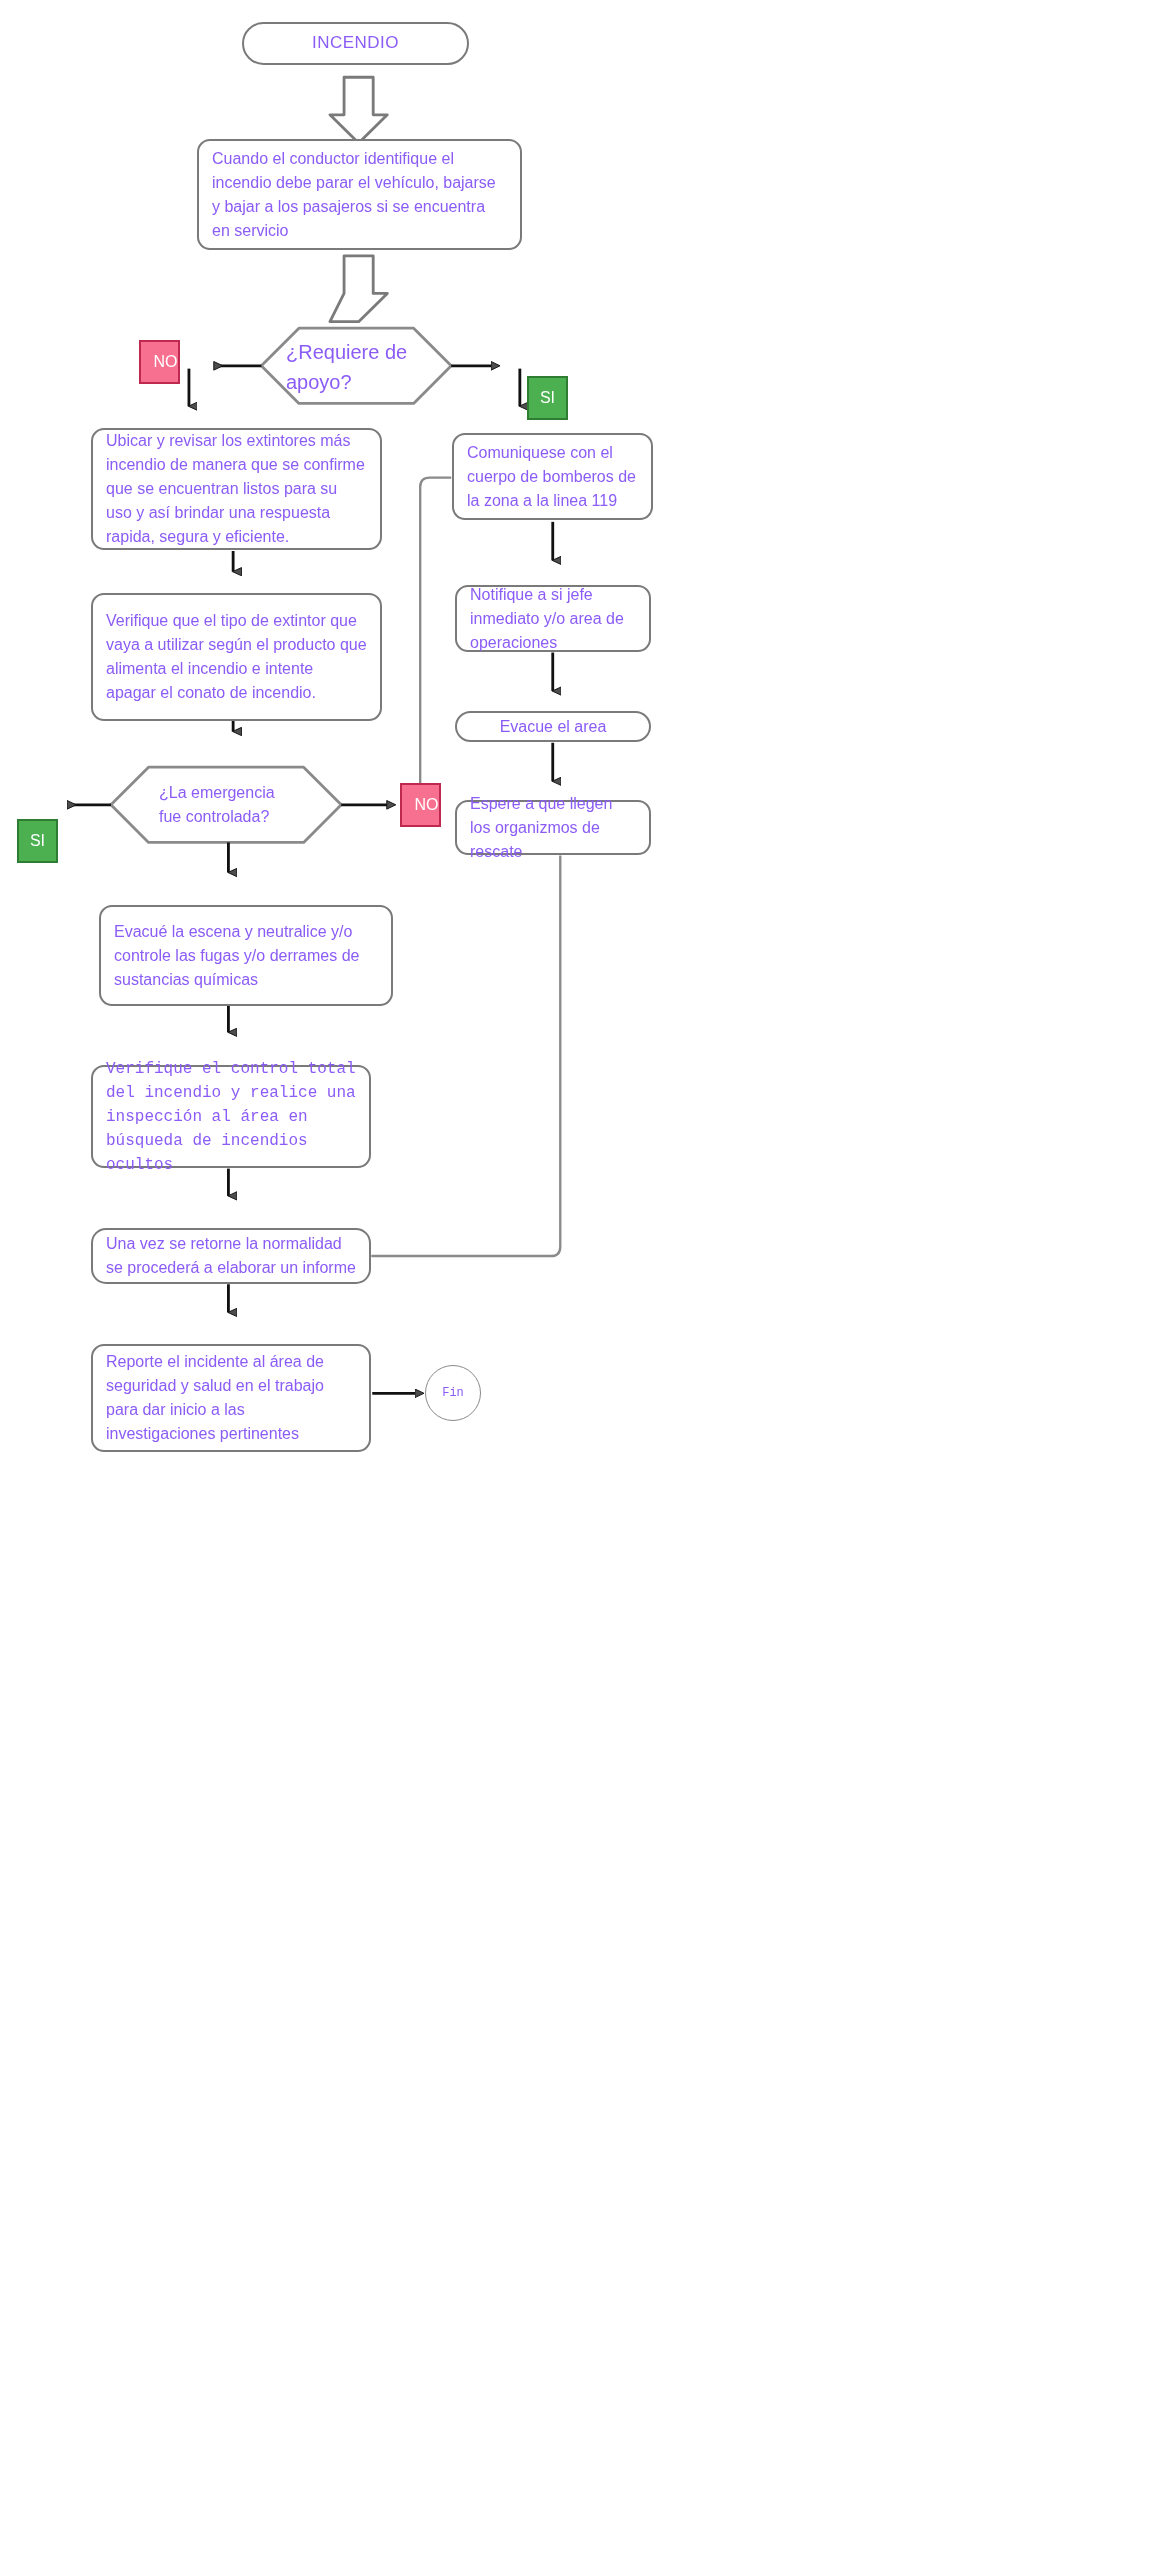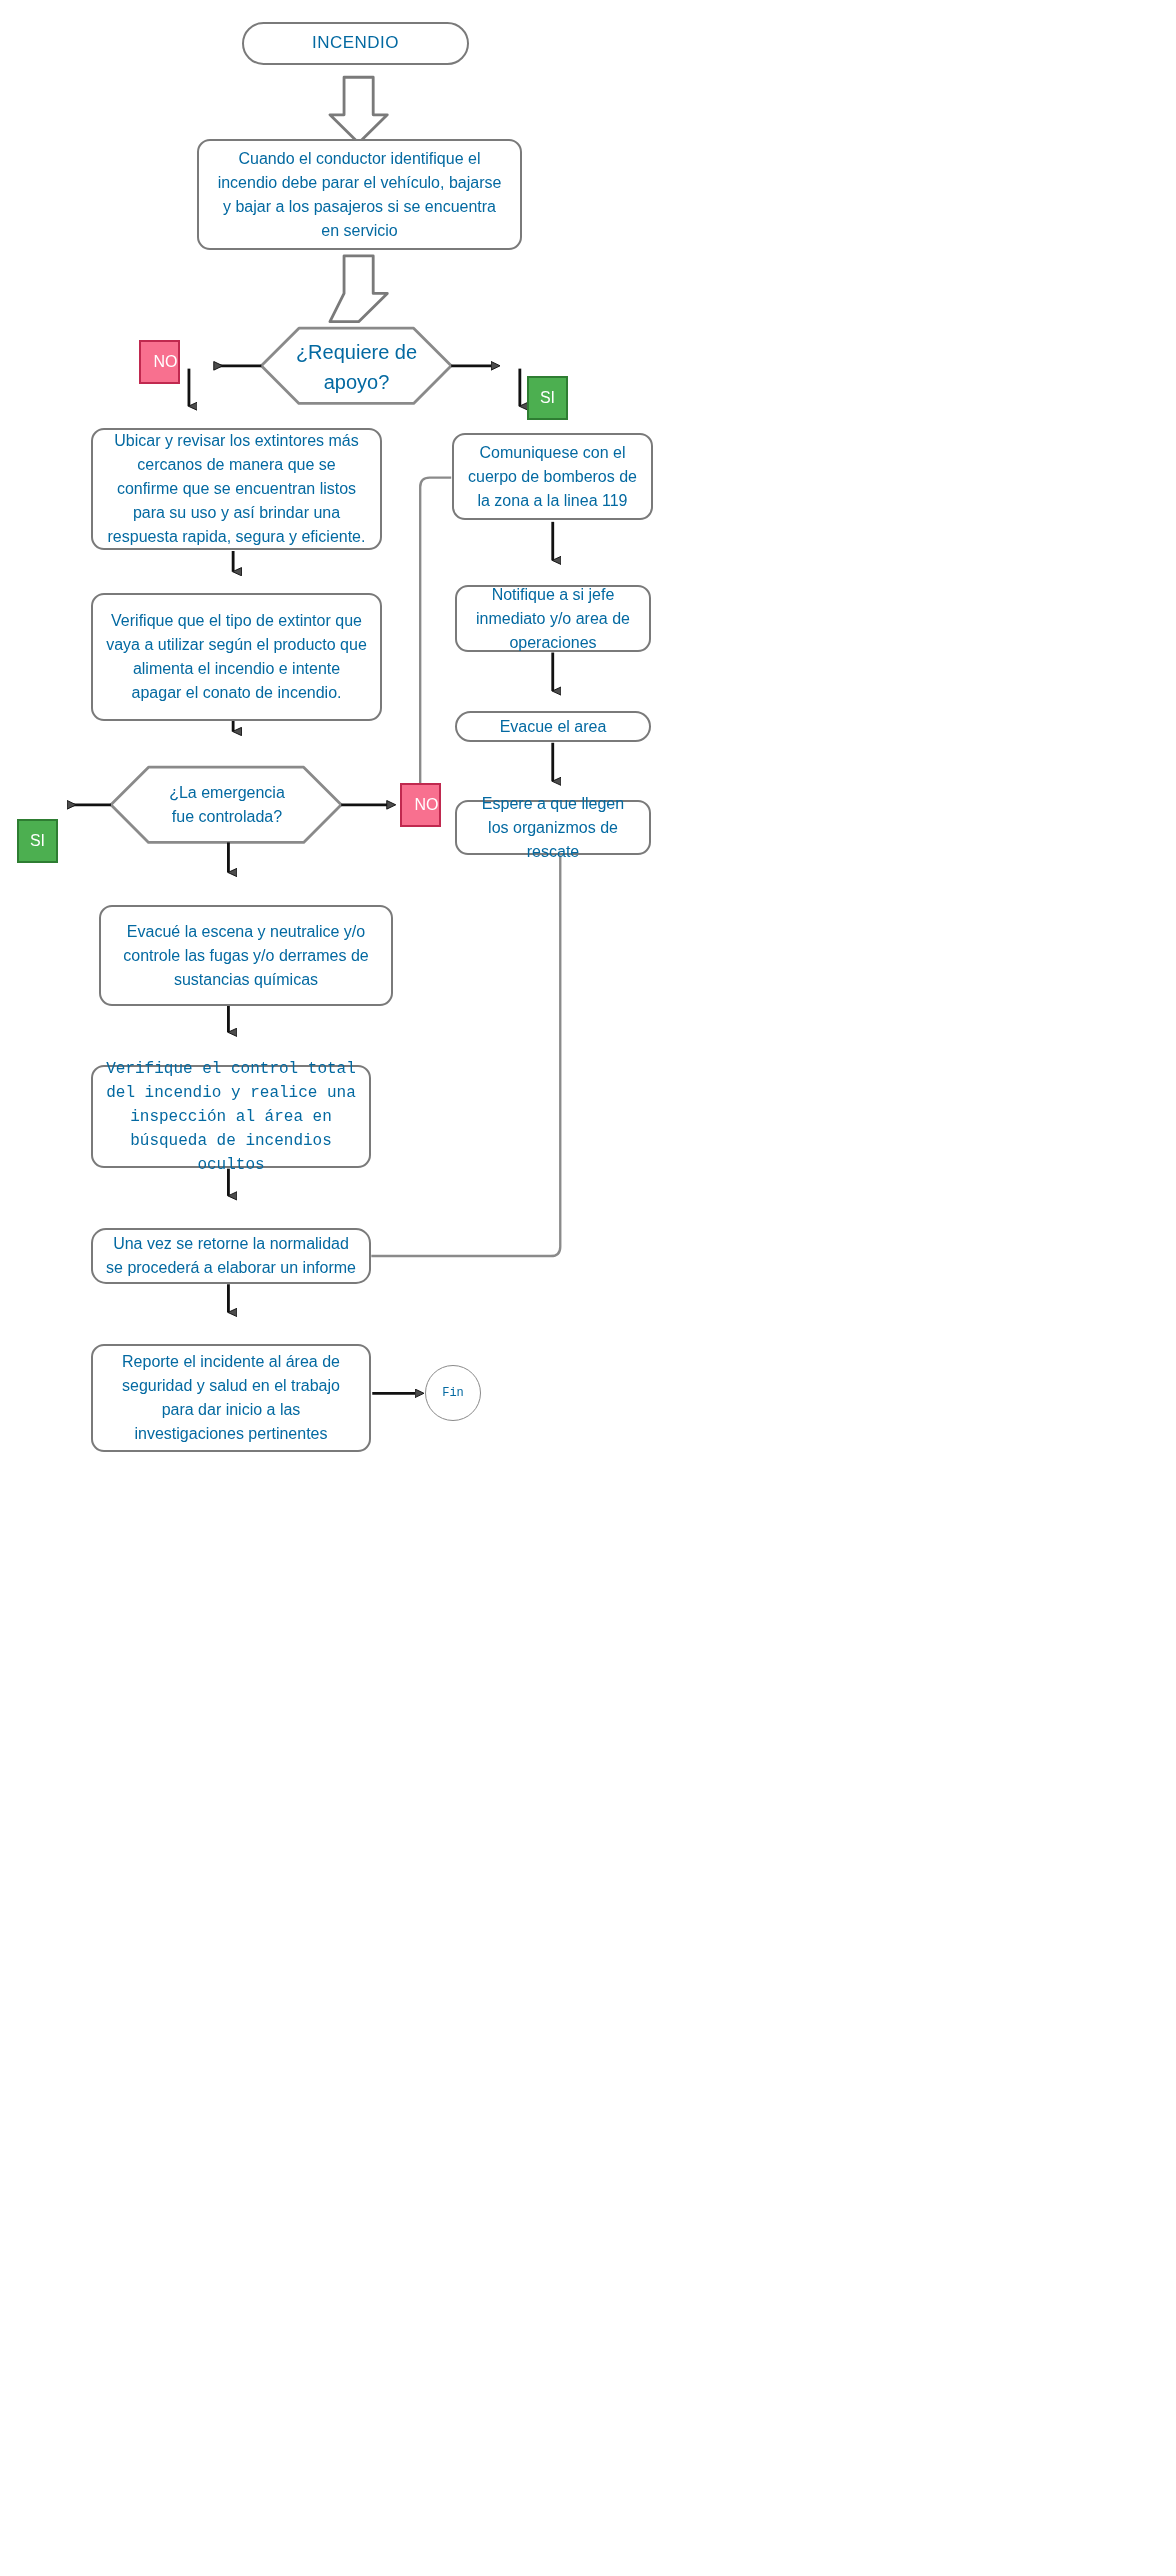--- a/index.html
+++ b/index.html
@@ -14,25 +14,24 @@
     height:2576px;
     background:#ffffff;
     overflow:hidden;
   }
   .node{
     position:absolute;
     box-sizing:border-box;
     display:flex;
     align-items:center;
     justify-content:center;
-    text-align:center;
     border:2.8px solid #7a7a7a;
     border-radius:13px;
     background:#ffffff;
-    color:#0369a1;
+    color:#8b5cf6;
     font-size:16px;
     line-height:1.5;
     padding:7.5px 13px;
   }
   .node.pill{border-radius:24.4px;}
   .node.terminal{border-radius:26px;font-size:17px;letter-spacing:0.5px;}
   .node.circle{
     border-radius:50%;
     border-width:1.9px;
     border-color:#8a8a8a;
@@ -125,21 +124,21 @@
   <div class="node terminal" style="left:242px;top:21.6px;width:227px;height:43px;">INCENDIO</div>
 
   <div class="node" style="left:197px;top:139px;width:325px;height:111px;">Cuando el conductor identifique el incendio debe parar el vehículo, bajarse y bajar a los pasajeros si se encuentra en servicio</div>
 
   <div class="node" style="left:273px;top:349px;width:167px;height:36px;border:none;background:transparent;font-size:20px;">¿Requiere de apoyo?</div>
 
   <div class="badge no" style="left:139px;top:340px;width:41px;height:44px;">NO</div>
 
   <div class="badge si" style="left:527px;top:340px;width:41px;height:44px;">SI</div>
 
-  <div class="node" style="left:91px;top:428px;width:291px;height:122px;">Ubicar y revisar los extintores más cercanos de manera que se confirme que se encuentran listos para su uso y así brindar una respuesta rapida, segura y eficiente.</div>
+  <div class="node" style="left:91px;top:428px;width:291px;height:122px;">Ubicar y revisar los extintores más incendio de manera que se confirme que se encuentran listos para su uso y así brindar una respuesta rapida, segura y eficiente.</div>
 
   <div class="node" style="left:452px;top:433px;width:201px;height:87px;">Comuniquese con el cuerpo de bomberos de la zona a la linea 119</div>
 
   <div class="node" style="left:91px;top:593px;width:291px;height:128px;">Verifique que el tipo de extintor que vaya a utilizar según el producto que alimenta el incendio e intente apagar el conato de incendio.</div>
 
   <div class="node" style="left:455px;top:585px;width:196px;height:67px;">Notifique a si jefe inmediato y/o area de operaciones</div>
 
   <div class="node pill" style="left:455px;top:711px;width:196px;height:31px;">Evacue el area</div>
 
   <div class="node" style="left:455px;top:800px;width:196px;height:55px;">Espere a que llegen los organizmos de rescate</div>

